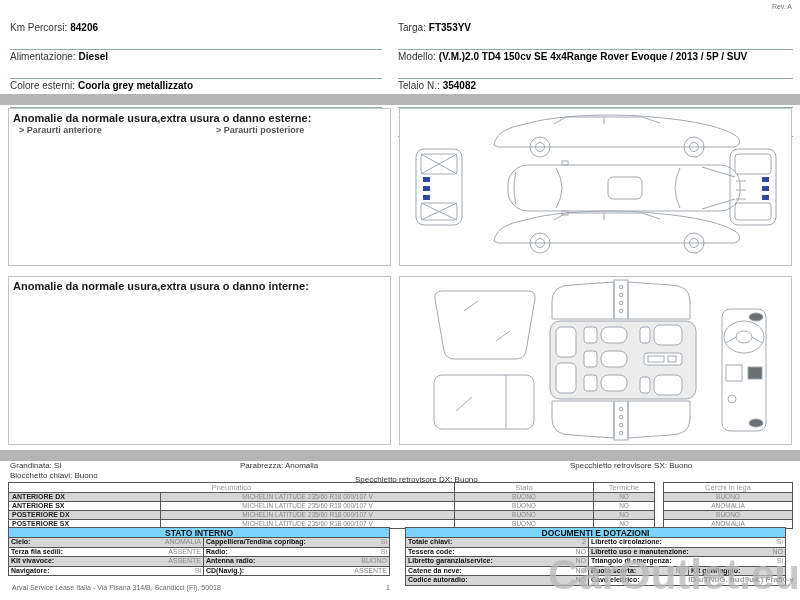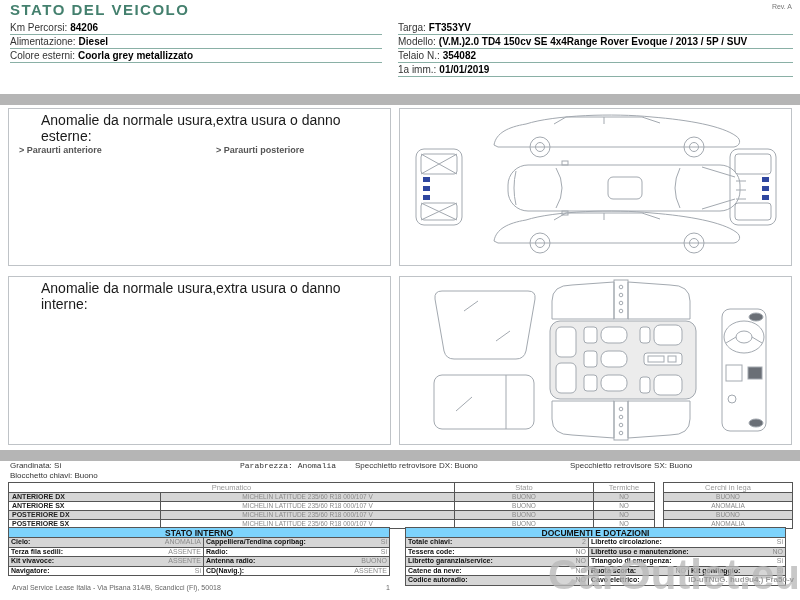--- a/index.html
+++ b/index.html
@@ -3,30 +3,30 @@
 <meta charset="utf-8">
 <style>
   html,body{margin:0;padding:0;background:#fff;}
   .page{position:relative;width:800px;height:600px;background:#fff;overflow:hidden;
         font-family:"Liberation Sans",sans-serif;color:#222;}
   .title{position:absolute;left:10px;top:1px;font-size:15px;font-weight:bold;
          color:#44806e;letter-spacing:1.5px;}
   .rev{position:absolute;right:8px;top:3px;font-size:7px;color:#777;}
   .info-left{position:absolute;left:10px;top:21px;width:372px;}
   .info-right{position:absolute;left:398px;top:21px;width:395px;}
-  .info-row{border-bottom:1px solid #8ab0a6;padding:1px 0 1px 0;font-size:10px;
+  .info-row{border-bottom:1px solid #8ab0a6;padding:1px 0 16px 0;font-size:10px;
             color:#333;line-height:11px;}
   .info-row .val{font-weight:bold;color:#000;margin-left:3px;}
   .band{position:absolute;left:0;width:800px;height:11px;background:#b5b5b5;}
   .panel{position:absolute;border:1px solid #bfc3c7;background:#fff;box-sizing:border-box;}
   #ext-left{left:8px;top:108px;width:383px;height:158px;}
   #ext-right{left:399px;top:108px;width:393px;height:158px;}
   #int-left{left:8px;top:276px;width:383px;height:169px;}
   #int-right{left:399px;top:276px;width:393px;height:169px;}
-  .panel-title{font-size:14px;font-weight:normal;color:#1a1a1a;padding:3px 0 1px 4px;margin-left:28px;}
+  .panel-title{font-size:11px;font-weight:bold;color:#1a1a1a;padding:3px 0 1px 4px;}
   .panel-items{display:flex;font-size:9px;font-weight:bold;color:#555;padding-left:10px;}
   .panel-items span:first-child{width:197px;}
   .sumline{position:absolute;font-size:8px;color:#333;white-space:nowrap;}
   svg{display:block;margin:2px auto 0 auto;}
   
   .ttable{position:absolute;left:8px;top:482px;width:647px;border:1px solid #555;
           border-bottom:none;box-sizing:border-box;}
   .trow{display:flex;height:8px;line-height:8px;border-bottom:1px solid #555;font-size:6.5px;}
   .thead{height:9px;line-height:9px;color:#9a9a9a;font-size:7.5px;}
   .c1{width:152px;font-weight:bold;font-size:7px;padding-left:3px;border-right:1px solid #555;
@@ -62,21 +62,20 @@
   .wm{position:absolute;right:0px;top:551px;font-size:42px;font-weight:bold;
       color:rgba(185,185,185,0.78);letter-spacing:0px;z-index:5;}
   .wm-id{position:absolute;right:6px;top:575px;font-size:8px;color:#8f8f8f;font-weight:bold;
          opacity:.85;z-index:6;}
 </style>
 </head>
 <body>
 
 <div class="page">
 
-  <div class="title">STATO DEL VEICOLO</div>
   <div class="rev">Rev. A</div>
 
   <div class="info-left">
     <div class="info-row">
       <span>Km Percorsi:</span><span class="val">84206</span>
     </div>
     <div class="info-row">
       <span>Alimentazione:</span><span class="val">Diesel</span>
     </div>
     <div class="info-row">
@@ -243,25 +242,25 @@
       </g>
     </svg>
   </div>
 
   <div class="band" style="top:450px;"></div>
 
   <div class="sumline" style="left:10px;top:461px;">
     <span>Grandinata:</span>
     <span>Si</span>
   </div>
-  <div class="sumline" style="left:240px;top:461px;font-family:Liberation Mono, monospace;">
+  <div class="sumline" style="left:240px;top:461px;">
     <span>Parabrezza:</span>
     <span>Anomalia</span>
   </div>
-  <div class="sumline" style="left:355px;top:461px;">
+  <div class="sumline" style="left:355px;top:475px;">
     <span>Specchietto retrovisore DX:</span>
     <span>Buono</span>
   </div>
   <div class="sumline" style="left:570px;top:461px;">
     <span>Specchietto retrovisore SX:</span>
     <span>Buono</span>
   </div>
   <div class="sumline" style="left:10px;top:471px;">
     <span>Blocchetto chiavi:</span>
     <span>Buono</span>

